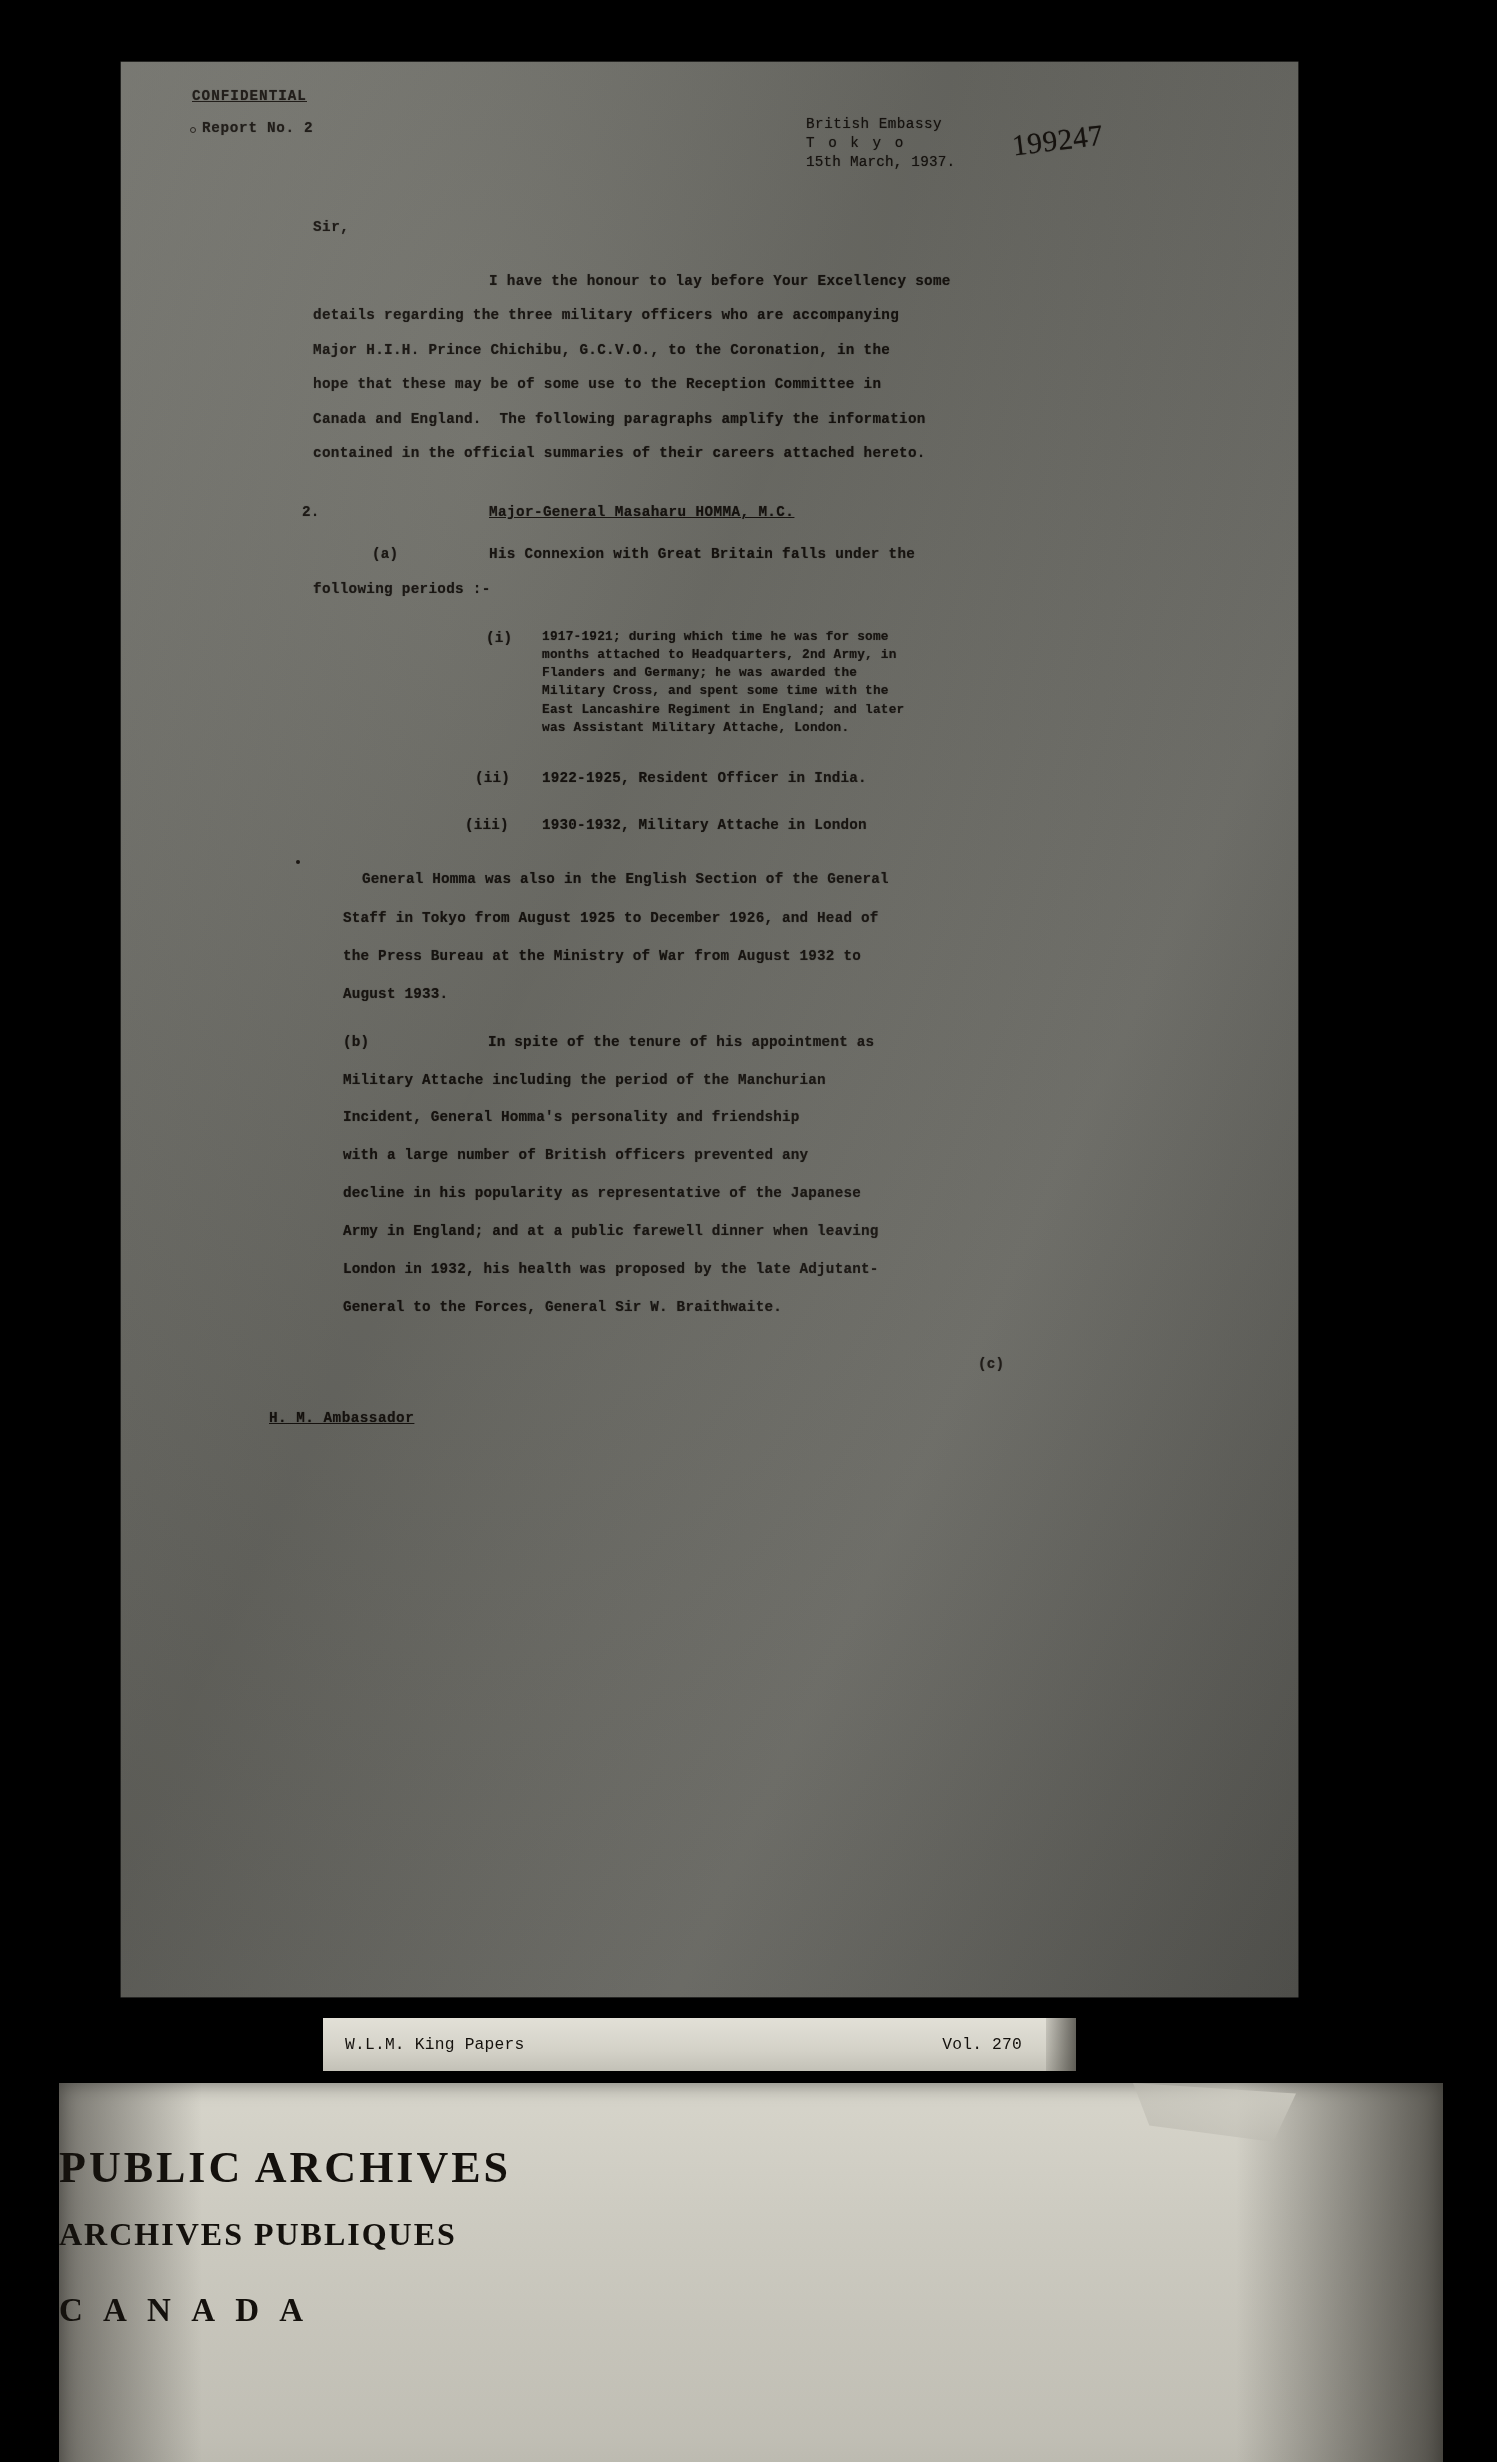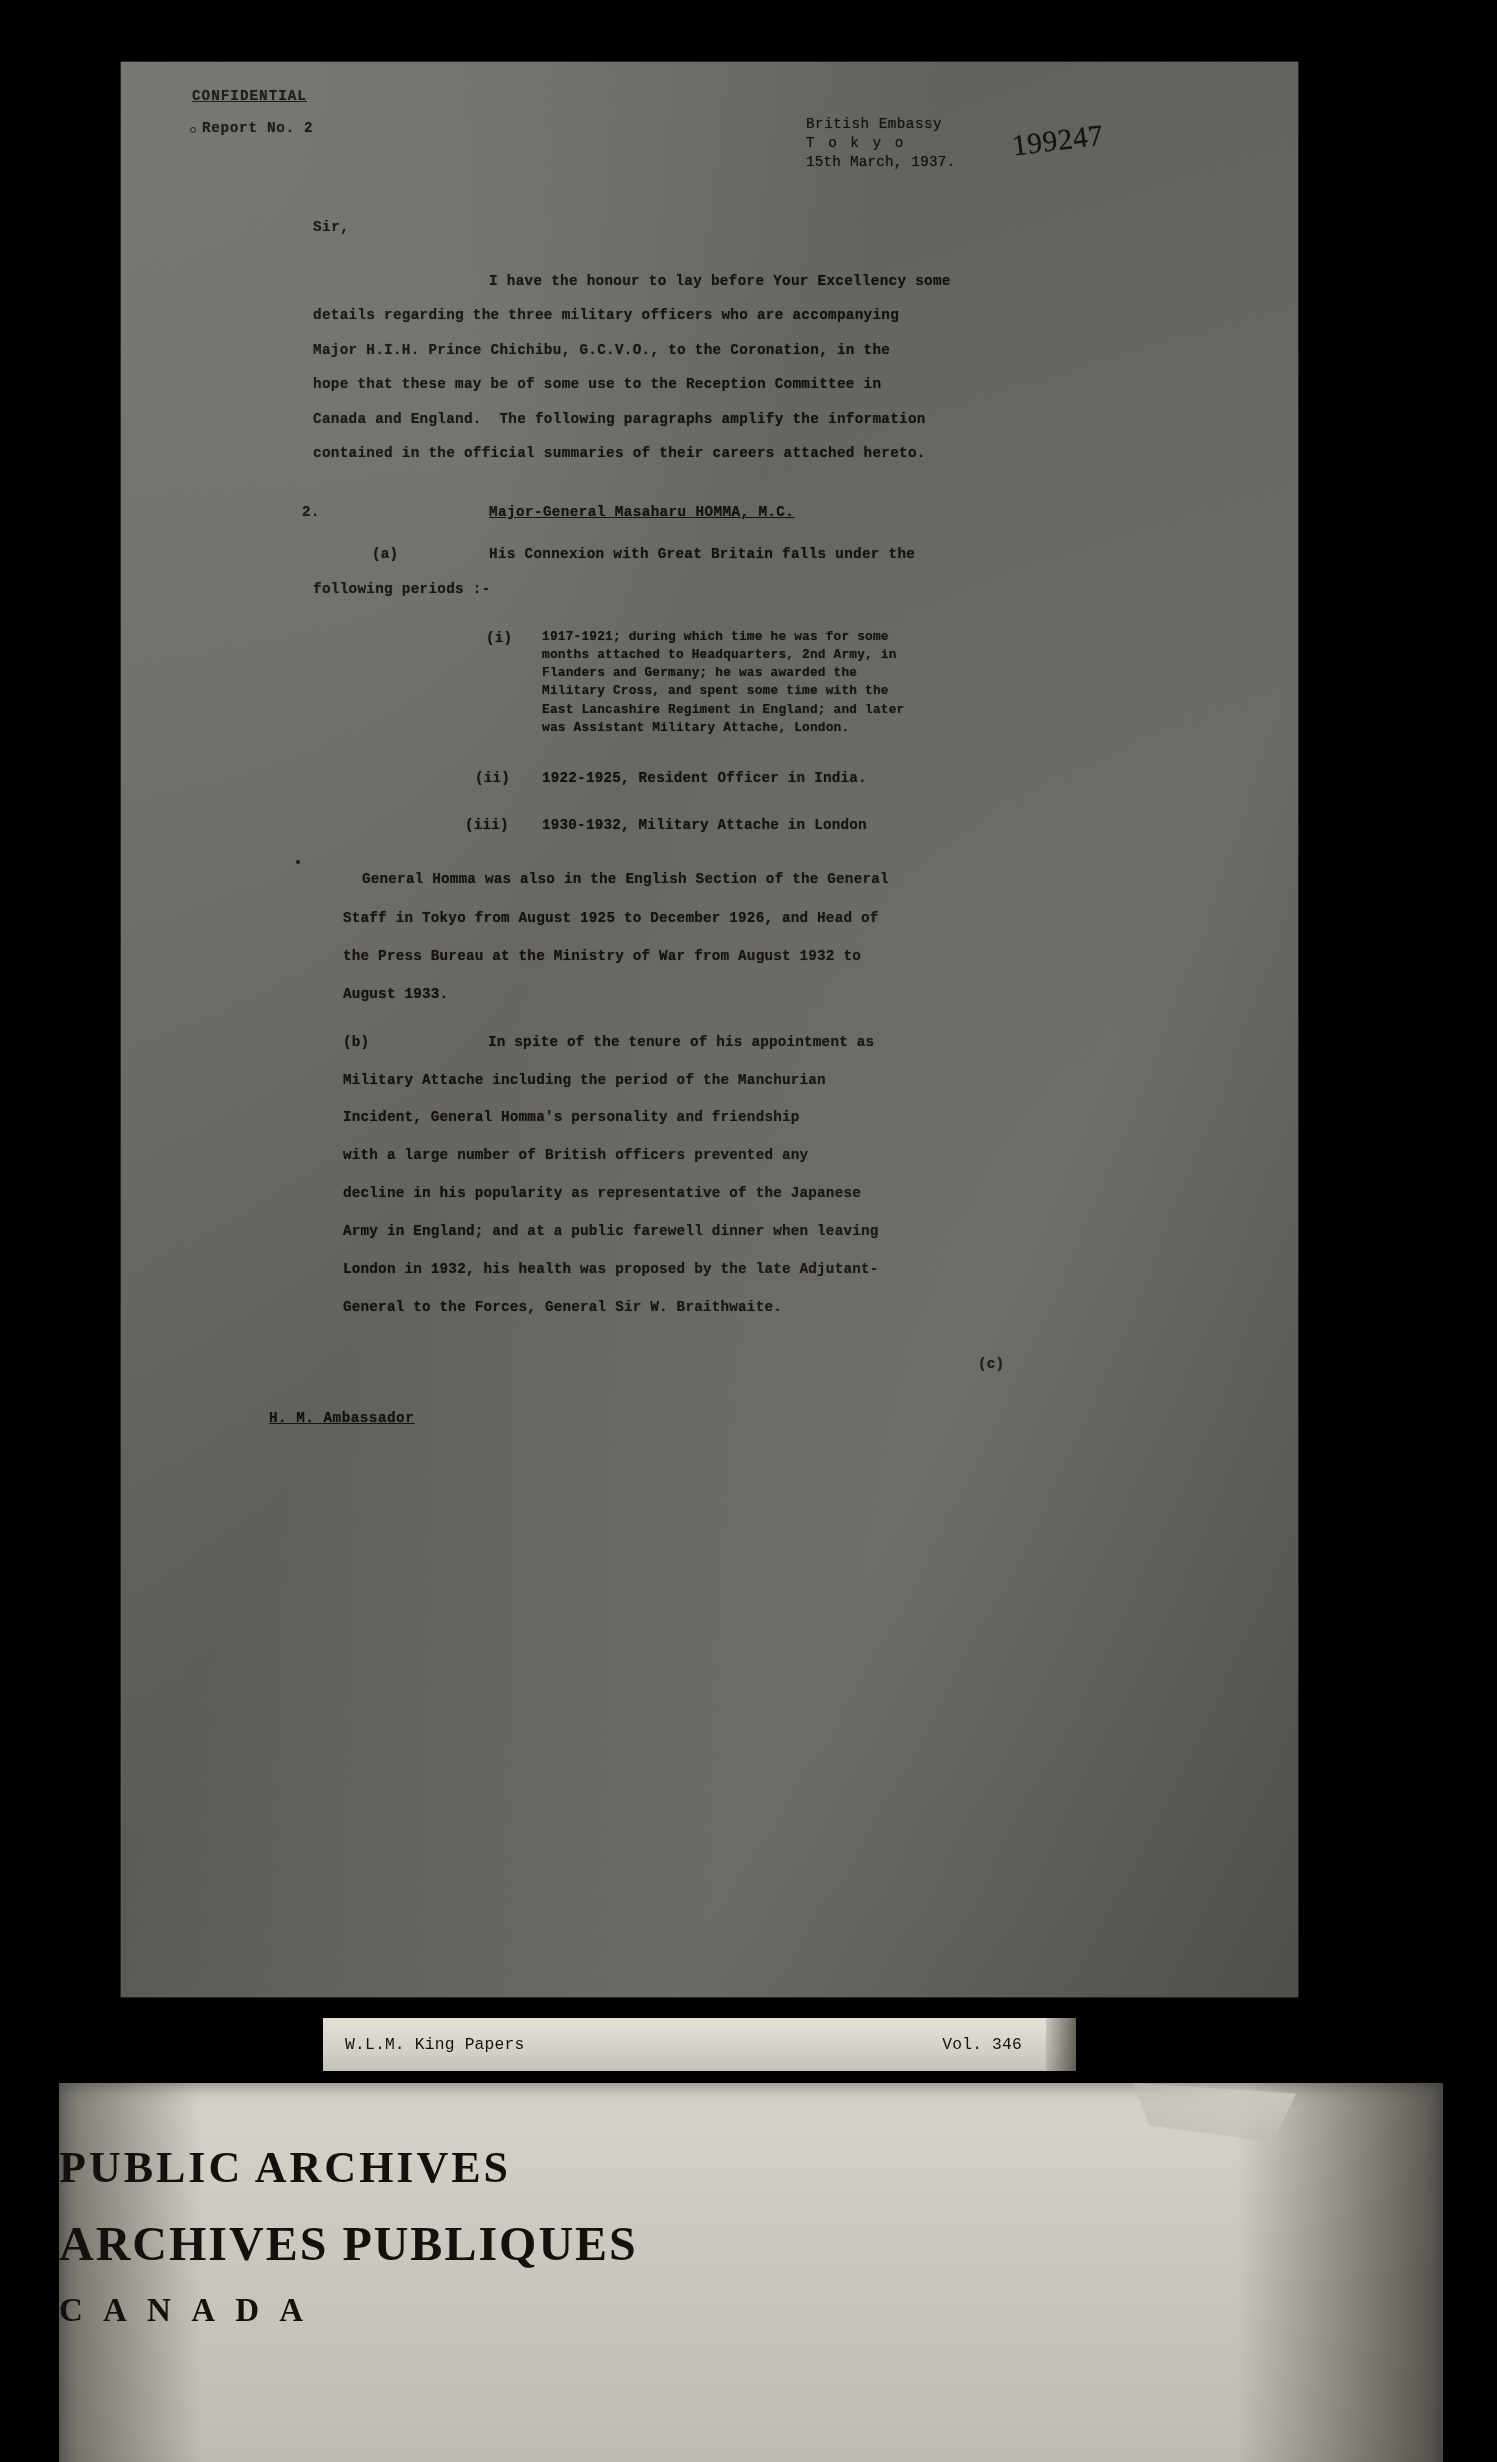--- a/index.html
+++ b/index.html
@@ -167,21 +167,21 @@
   }
   .plate-line {
     position: absolute;
     width: 100%;
     text-align: left;
     font-family: "Liberation Serif", serif;
     font-weight: bold;
     color: #14110d;
   }
   .plate-1 { top: 59px; font-size: 44px; letter-spacing: 3px; }
-  .plate-2 { top: 133px; font-size: 48px; letter-spacing: 2px; }
+  .plate-2 { top: 133px; font-size: 32px; letter-spacing: 2px; }
   .plate-3 { top: 209px; font-size: 33px; letter-spacing: 6.9px; }
 
   .plate-torn {
     position: absolute;
     left: 1133px; top: 2083px;
     width: 163px; height: 59px;
     background: linear-gradient(200deg, rgba(210,208,198,0.85), rgba(120,118,110,0.2));
     clip-path: polygon(0 0, 100% 18%, 86% 100%, 10% 72%);
   }
 </style>
@@ -250,21 +250,21 @@
     <div class="ln" style="left:222px; top:1238px; font-weight:bold;">General to the Forces, General Sir W. Braithwaite.</div>
 
     <div class="ln closing-e" style="top:1295px">(c)</div>
 
     <div class="ln signature" style="top:1349px">H. M. Ambassador</div>
   </div>
 </div>
 
 <div class="label-strip">
   <div class="lbl-left">W.L.M. King Papers</div>
-  <div class="lbl-right">Vol. 346</div>
+  <div class="lbl-right">Vol. 270</div>
 </div>
 
 <div class="archive-plate">
   <div class="plate-line plate-1">PUBLIC  ARCHIVES</div>
   <div class="plate-line plate-2">ARCHIVES  PUBLIQUES</div>
   <div class="plate-line plate-3">C A N A D A</div>
 </div>
 <div class="plate-torn"></div>
 
 

